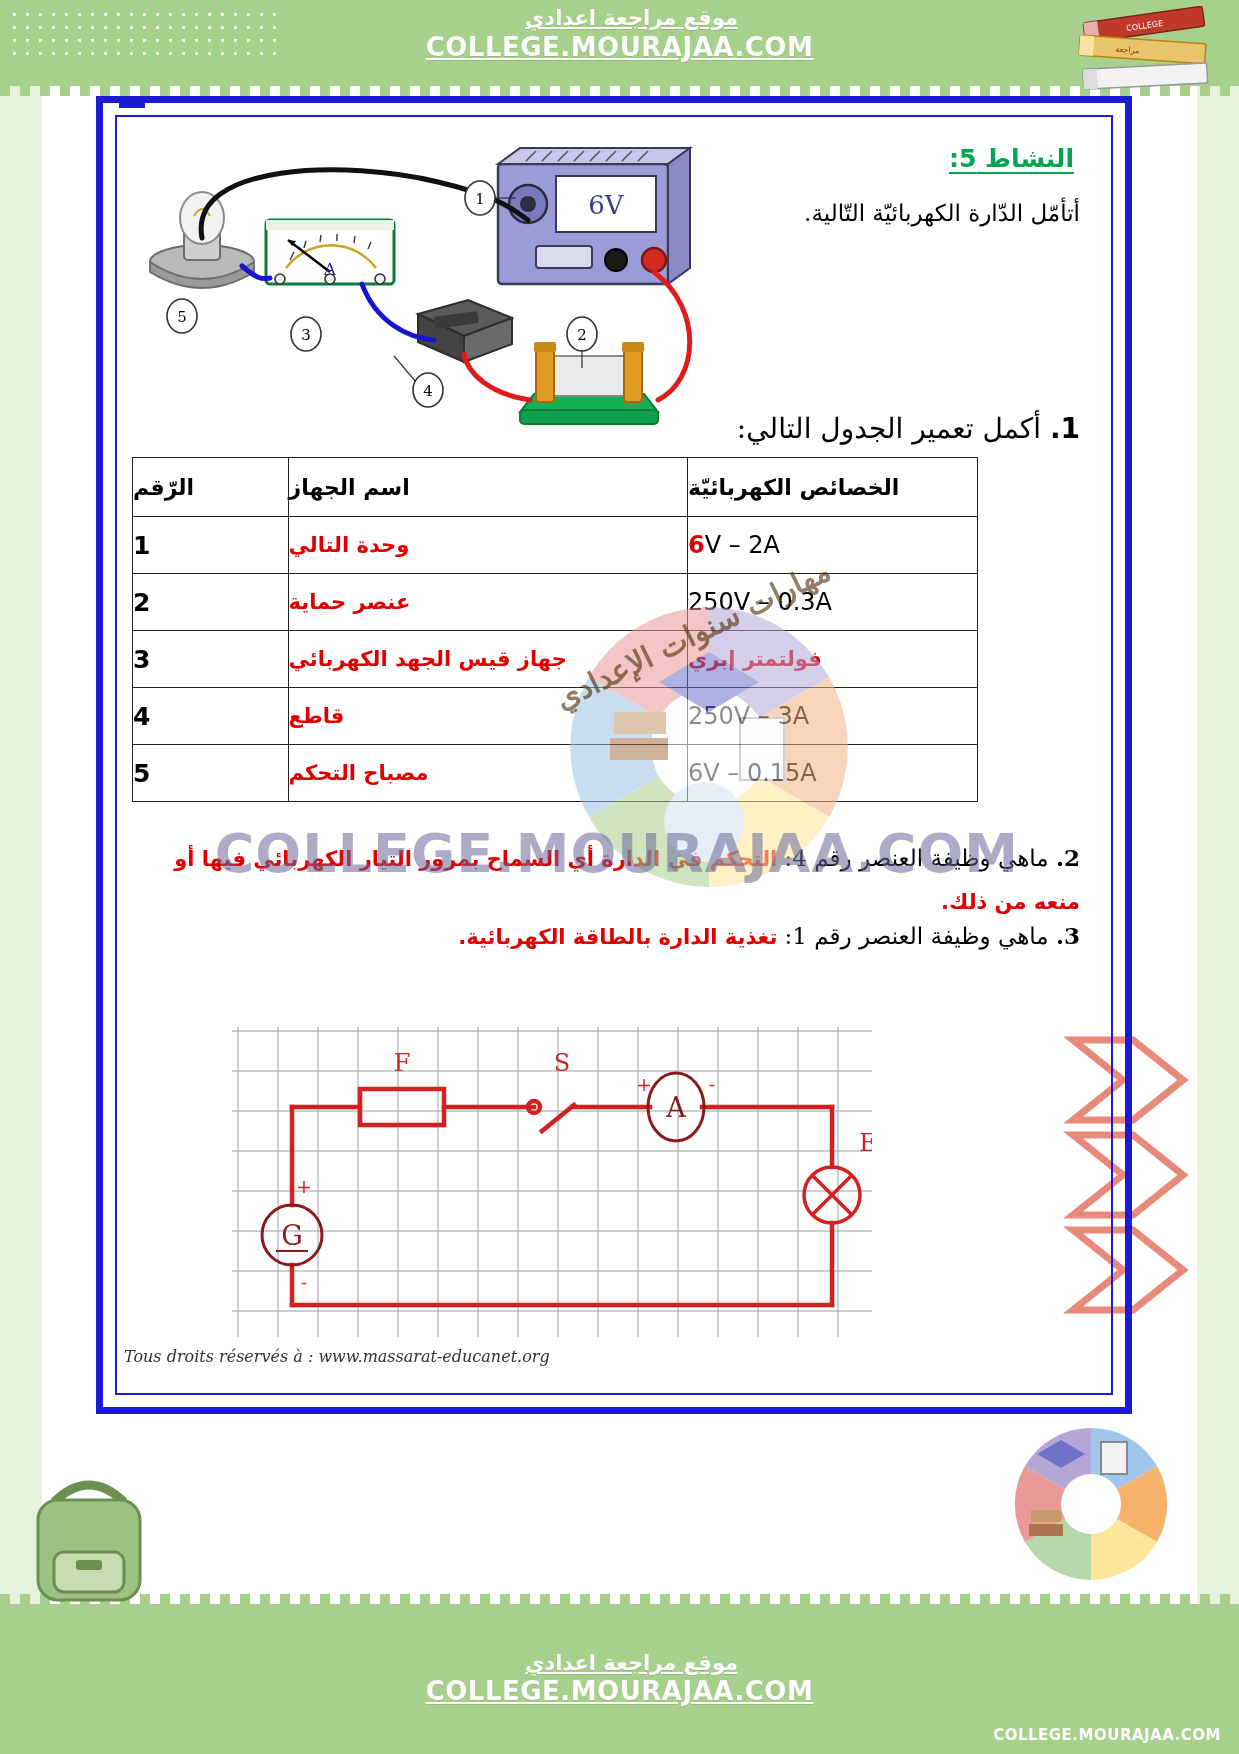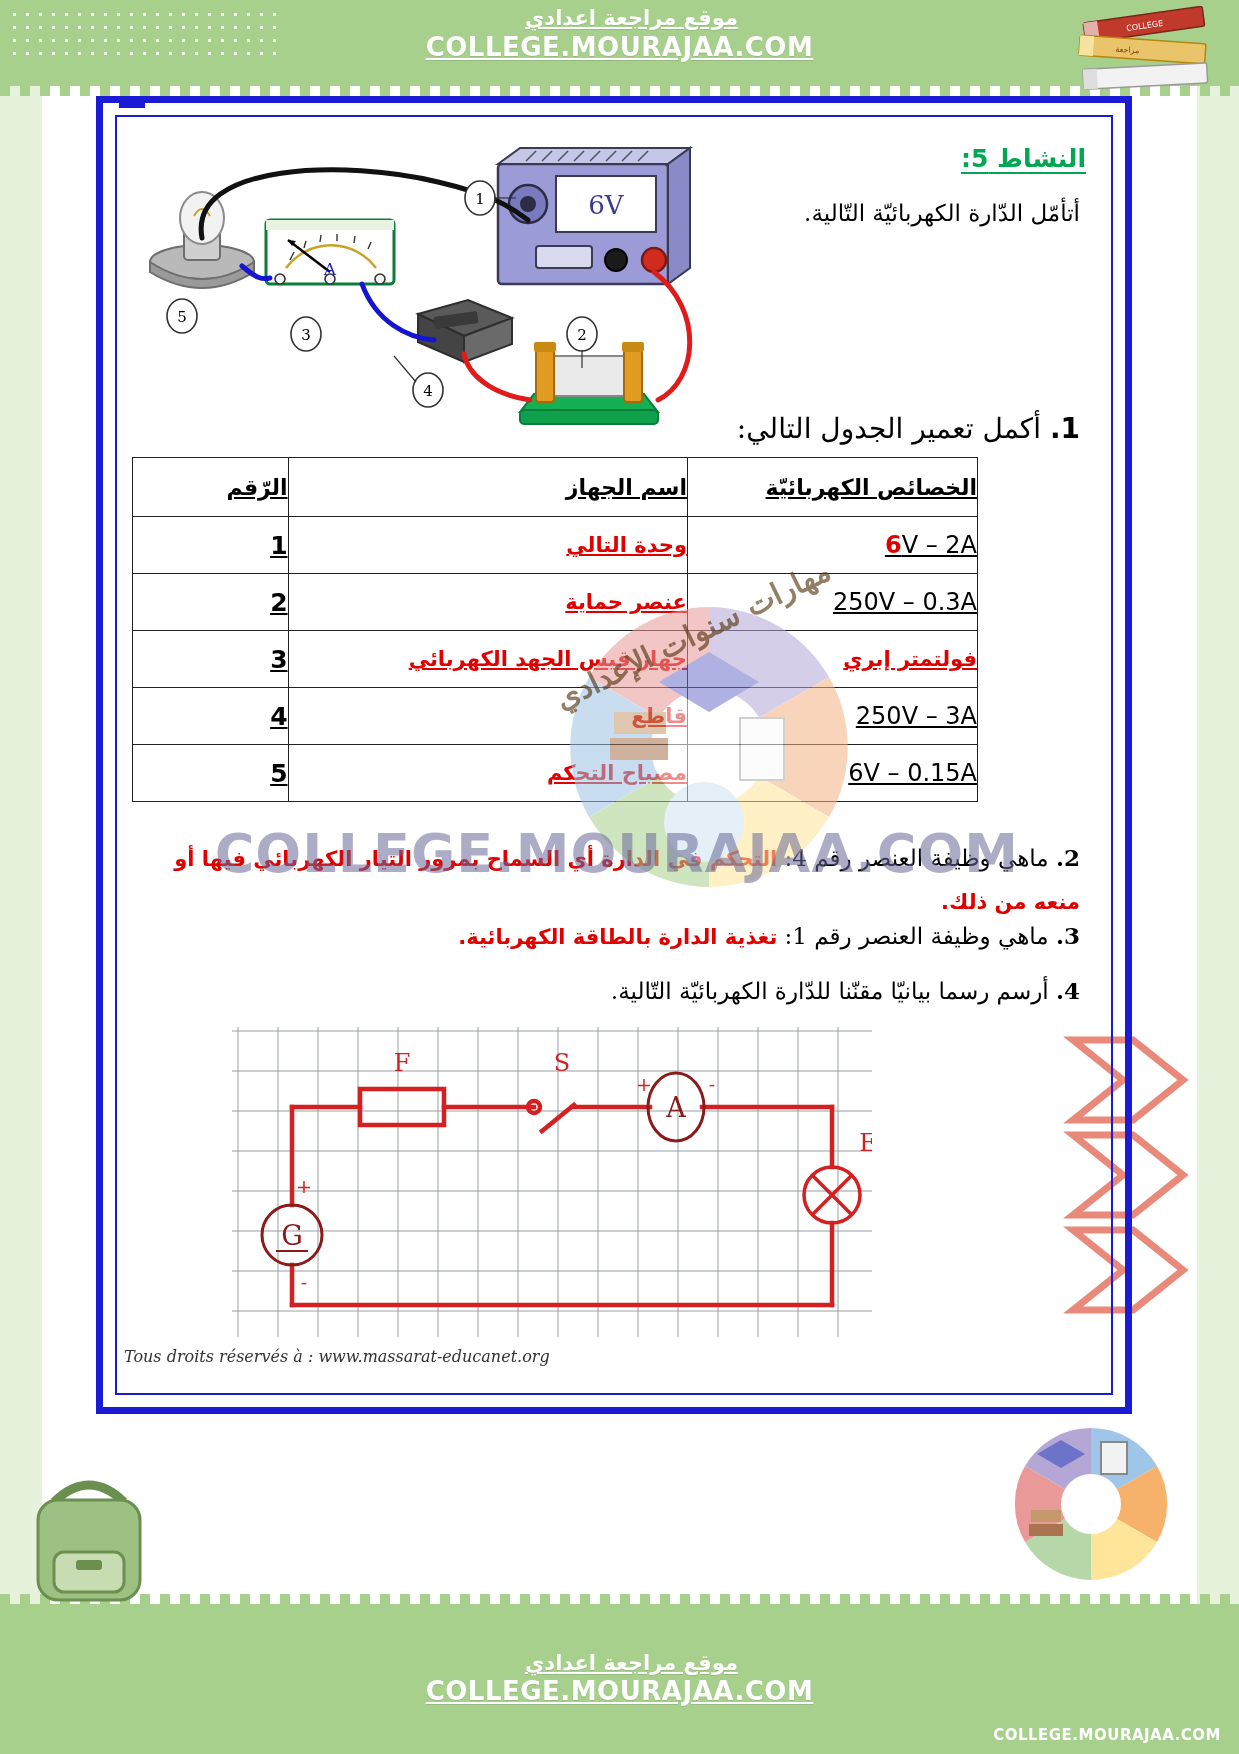--- a/index.html
+++ b/index.html
@@ -35,36 +35,36 @@
   
   .frame-outer{position:absolute;left:96px;top:96px;width:1022px;height:1304px;
      border:7px solid #1b1bd6;}
   .frame-inner{position:absolute;left:12px;top:12px;right:12px;bottom:12px;
      border:2px solid #1b1bd6;}
   .frame-tab{position:absolute;left:16px;top:-5px;width:26px;height:10px;background:#1b1bd6;}
 
   
   .content{position:absolute;left:124px;top:122px;width:966px;height:1250px;
      direction:rtl;color:#000;}
-  .act-title{position:absolute;right:4px;top:22px;color:#00a651;font-weight:bold;
+  .act-title{position:absolute;right:16px;top:22px;color:#00a651;font-weight:bold;
      font-size:25px;text-decoration:underline;text-underline-offset:5px;direction:rtl;}
   .act-sub{position:absolute;right:10px;top:78px;font-size:23px;direction:rtl;
      font-family:"DejaVu Serif","Liberation Serif",serif;}
 
   
   .photo{position:absolute;left:14px;top:20px;width:600px;height:290px;}
   .q1{position:absolute;right:10px;top:290px;font-size:28px;direction:rtl;
      font-family:"DejaVu Serif","Liberation Serif",serif;}
   .q1 b{font-family:"DejaVu Sans","Liberation Sans",sans-serif;}
 
   
   table.devices{position:absolute;left:8px;top:335px;width:846px;border-collapse:collapse;
      direction:rtl;}
   table.devices td,table.devices th{border:1.6px solid #222;padding:0;height:56px;
-     text-align:right;vertical-align:middle;text-decoration:underline;}
+     text-align:left;vertical-align:middle;}
   table.devices th{font-size:22px;font-weight:bold;height:58px;
      font-family:"DejaVu Sans","Liberation Sans",sans-serif;}
   .col-num{width:155px;}
   .col-name{width:400px;}
   .col-spec{width:290px;}
   .cell-num{font-size:25px;font-weight:bold;}
   .cell-name{font-size:21px;font-weight:bold;color:#e00000;}
   .cell-spec{font-size:24px;}
   .cell-spec.red{color:#e00000;font-weight:bold;font-size:21px;}
   .cell-spec .hl{color:#e00000;font-weight:bold;}
@@ -325,24 +325,20 @@
     <span>ماهي وظيفة العنصر رقم 4:</span>
     <span class="ans">التحكم في الدارة أي السماح بمرور التيار الكهربائي فيها أو منعه من ذلك.</span>
   </div>
 
   <div class="qline q3">
     <b>3.</b>
     <span>ماهي وظيفة العنصر رقم 1:</span>
     <span class="ans">تغذية الدارة بالطاقة الكهربائية.</span>
   </div>
 
-  <div class="qline q4">
-    <b>4.</b>
-    <span>أرسم رسما بيانيّا مقنّنا للدّارة الكهربائيّة التّالية.</span>
-  </div>
 
   <svg class="schematic" viewBox="0 0 640 310">
     <rect x="0" y="0" width="640" height="310" fill="#ffffff"></rect>
     <g stroke="#9aa0a6" stroke-width="1">
       <line x1="0" y1="4" x2="640" y2="4"></line>
         <line x1="0" y1="44" x2="640" y2="44"></line>
       <line x1="0" y1="84" x2="640" y2="84"></line>
         <line x1="0" y1="124" x2="640" y2="124"></line>
       <line x1="0" y1="164" x2="640" y2="164"></line>
         <line x1="0" y1="204" x2="640" y2="204"></line>

